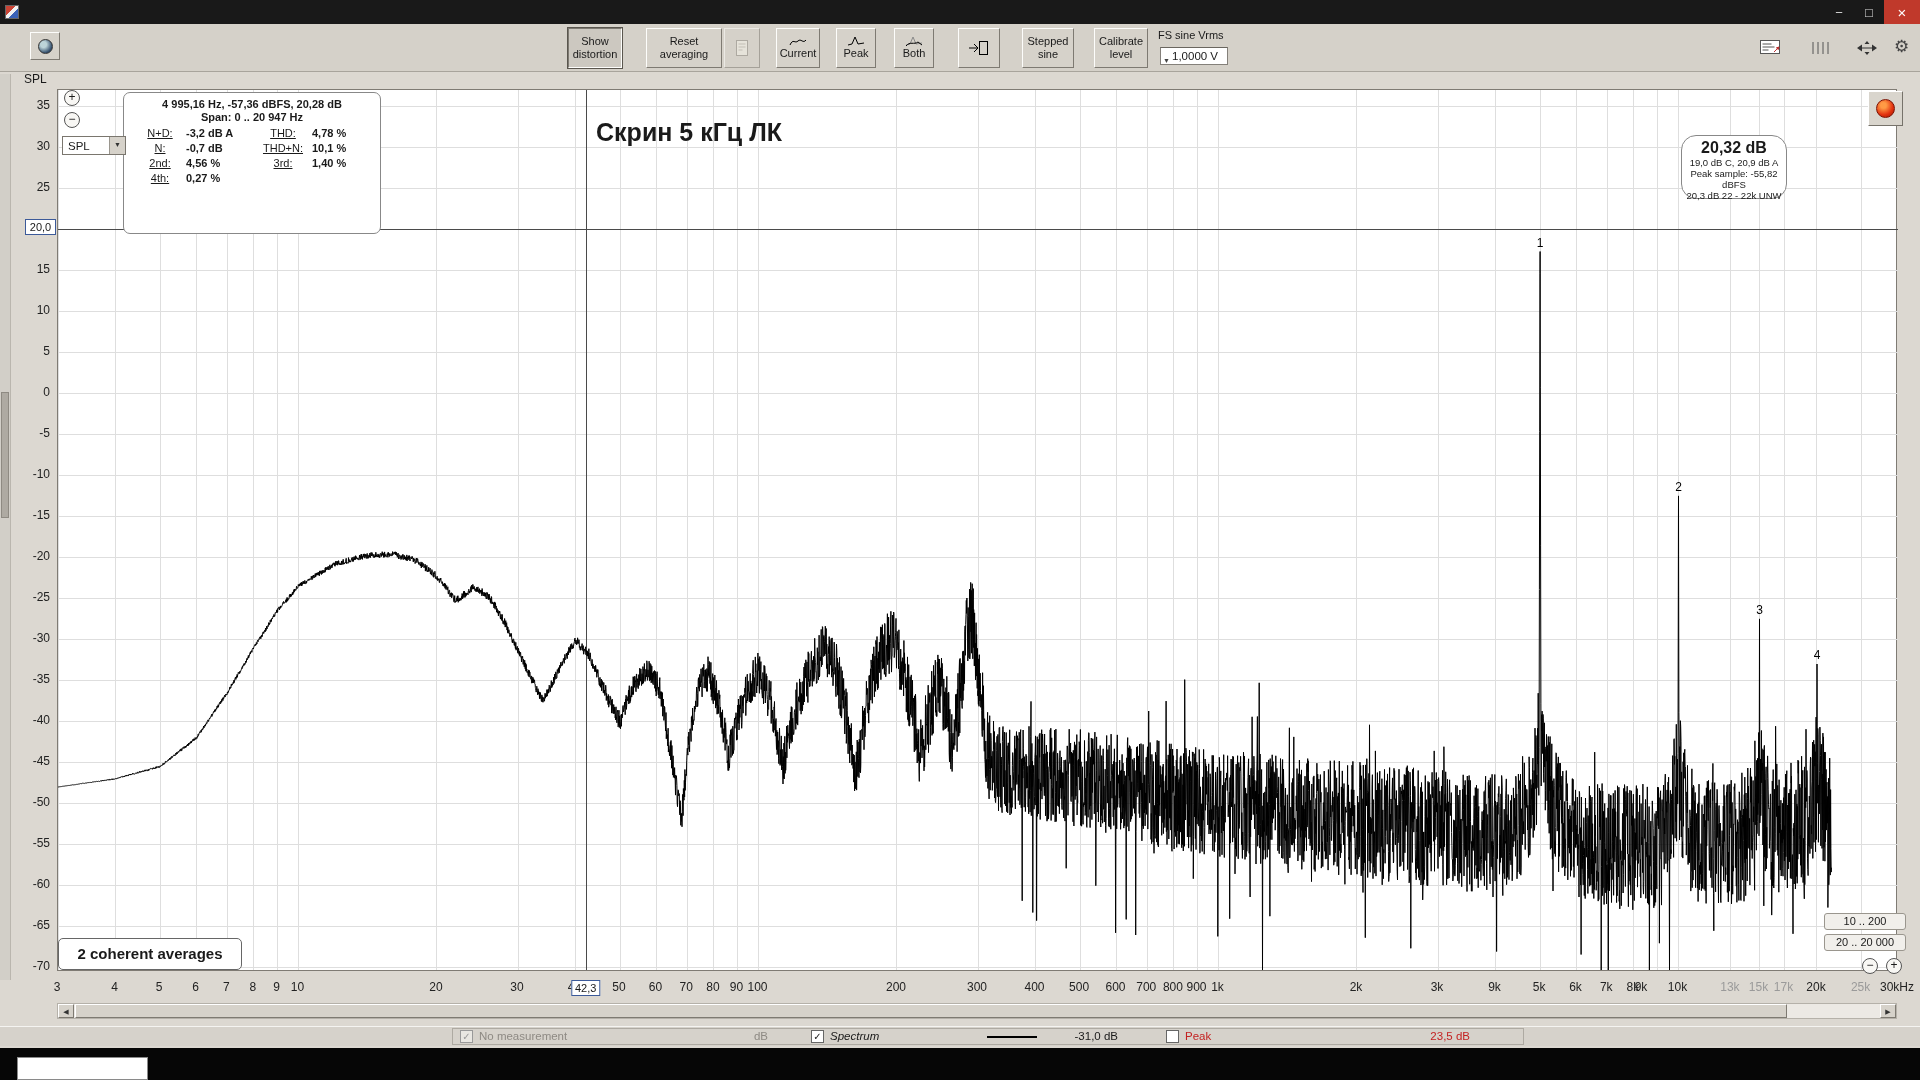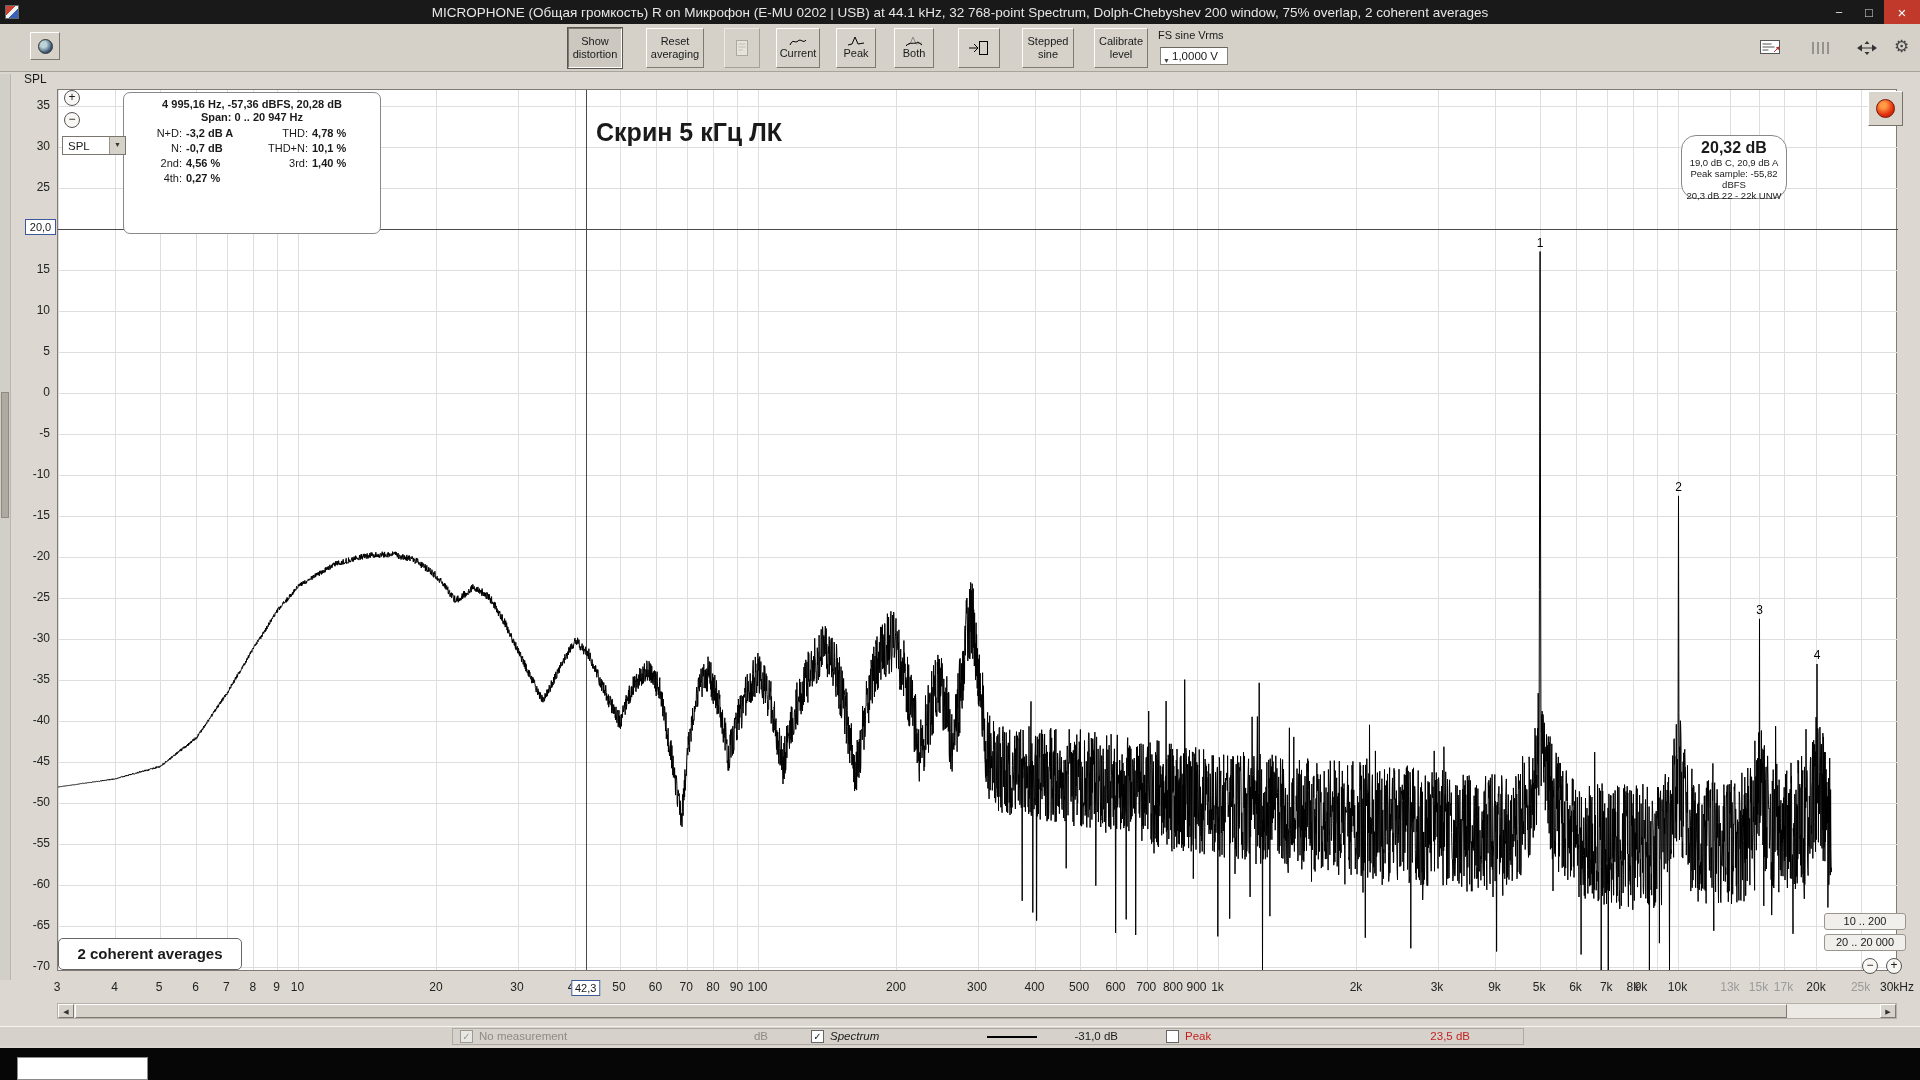--- a/index.html
+++ b/index.html
@@ -24,21 +24,21 @@
         border-right:1px solid #7e7a72; border-bottom:1px solid #7e7a72;
         font-size:11px; line-height:1.18; text-align:center; display:flex; flex-direction:column;
         align-items:center; justify-content:center; cursor:default; }
   .tb.pressed { background:#ccc8c0; border-top:1px solid #7e7a72; border-left:1px solid #7e7a72;
                 border-right:1px solid #fdfdfb; border-bottom:1px solid #fdfdfb; box-shadow:0 0 0 1px #5a564e; }
   .tb.disabled { opacity:.55; }
   #btn-camera { left:30px; top:8px; width:30px; height:28px; }
   #lens { width:15px; height:15px; border-radius:50%; border:1px solid #333;
           background:radial-gradient(circle at 35% 35%, #bcd4d8 0 25%, #35506e 70%); }
   #btn-show-distortion { left:568px; top:4px; width:54px; height:40px; }
-  #btn-reset-averaging { left:646px; top:4px; width:58px; height:40px; }
+  #btn-reset-averaging { left:646px; top:4px; width:76px; height:40px; }
   #btn-wav  { left:724px; top:4px; width:36px; height:40px; }
   #btn-current { left:776px; top:4px; width:44px; height:40px; }
   #btn-peak { left:836px; top:4px; width:40px; height:40px; }
   #btn-both { left:894px; top:4px; width:40px; height:40px; }
   #btn-generator { left:958px; top:4px; width:42px; height:40px; }
   #btn-stepped-sine { left:1022px; top:4px; width:52px; height:40px; }
   #btn-calibrate { left:1094px; top:4px; width:54px; height:40px; }
   #fs-label { position:absolute; left:1158px; top:5px; font-size:11px; }
   #fs-input { position:absolute; left:1160px; top:23px; width:68px; height:18px; background:#fff;
               border:1px solid #84807a; border-top-color:#6a665f; font-size:11.5px; line-height:16px;
@@ -77,21 +77,21 @@
                 border:1px solid #7a766e; display:flex; align-items:center; z-index:6; font-size:11.5px; }
   #spl-select .val { flex:1; padding-left:5px; }
   #spl-select .drop-btn { width:16px; height:17px; background:#d6d2ca; border-left:1px solid #9a968e;
                           text-align:center; font-size:7px; line-height:16px; color:#333; }
 
   #info-box { position:absolute; left:123px; top:92px; width:258px; height:142px; background:#fff;
               border:1px solid #888; border-radius:7px; z-index:5; font-size:11px; }
   #info-box .c1 { text-align:center; font-weight:bold; margin-top:5px; }
   #info-box .c2 { text-align:center; font-weight:bold; margin-top:1px; }
   #info-grid { display:grid; grid-template-columns:48px 72px 54px 58px; margin:3px 0 0 14px; line-height:15px; }
-  #info-grid .lab { text-align:right; padding-right:4px; }
+  #info-grid .lab { text-align:center; padding-right:4px;text-decoration:underline; }
   #info-grid .val { font-weight:bold; }
 
   #level-box { position:absolute; left:1681px; top:93px; width:106px; height:64px; background:#fff;
                border:1px solid #888; border-radius:15px; z-index:5; text-align:center;margin-top:42px; }
   #level-box .big { font-size:16px; font-weight:bold; margin-top:3px; }
   #level-box .sm { font-size:9.5px; line-height:11px; }
 
   #record-btn { position:absolute; left:1868px; top:91px; width:35px; height:35px; background:#d9d5cd;
                 border-top:1px solid #fff; border-left:1px solid #fff; border-right:1px solid #76726a;
                 border-bottom:1px solid #76726a; display:flex; align-items:center; justify-content:center;
@@ -142,21 +142,20 @@
   
   #bottom-strip { position:absolute; left:0; top:1048px; width:1920px; height:32px; background:#060606; }
   #bottom-window { position:absolute; left:17px; top:9px; width:131px; height:23px; background:#fff;
                    border:1px solid #8a8a8a; }
 </style>
 </head>
 <body>
 
 <div id="titlebar">
   <div id="app-icon"></div>
-  <div id="title-text">MICROPHONE (Общая громкость) R on Микрофон (E-MU 0202 | USB) at 44.1 kHz, 32 768-point Spectrum, Dolph-Chebyshev 200 window, 75% overlap, 2 coherent averages</div>
   <div id="win-controls">
     <div class="win-btn">−</div>
     <div class="win-btn">□</div>
     <div class="win-btn" id="btn-close">×</div>
   </div>
 </div>
 
 <div id="toolbar">
   <div class="tb" id="btn-camera">
     <div id="lens"></div>

